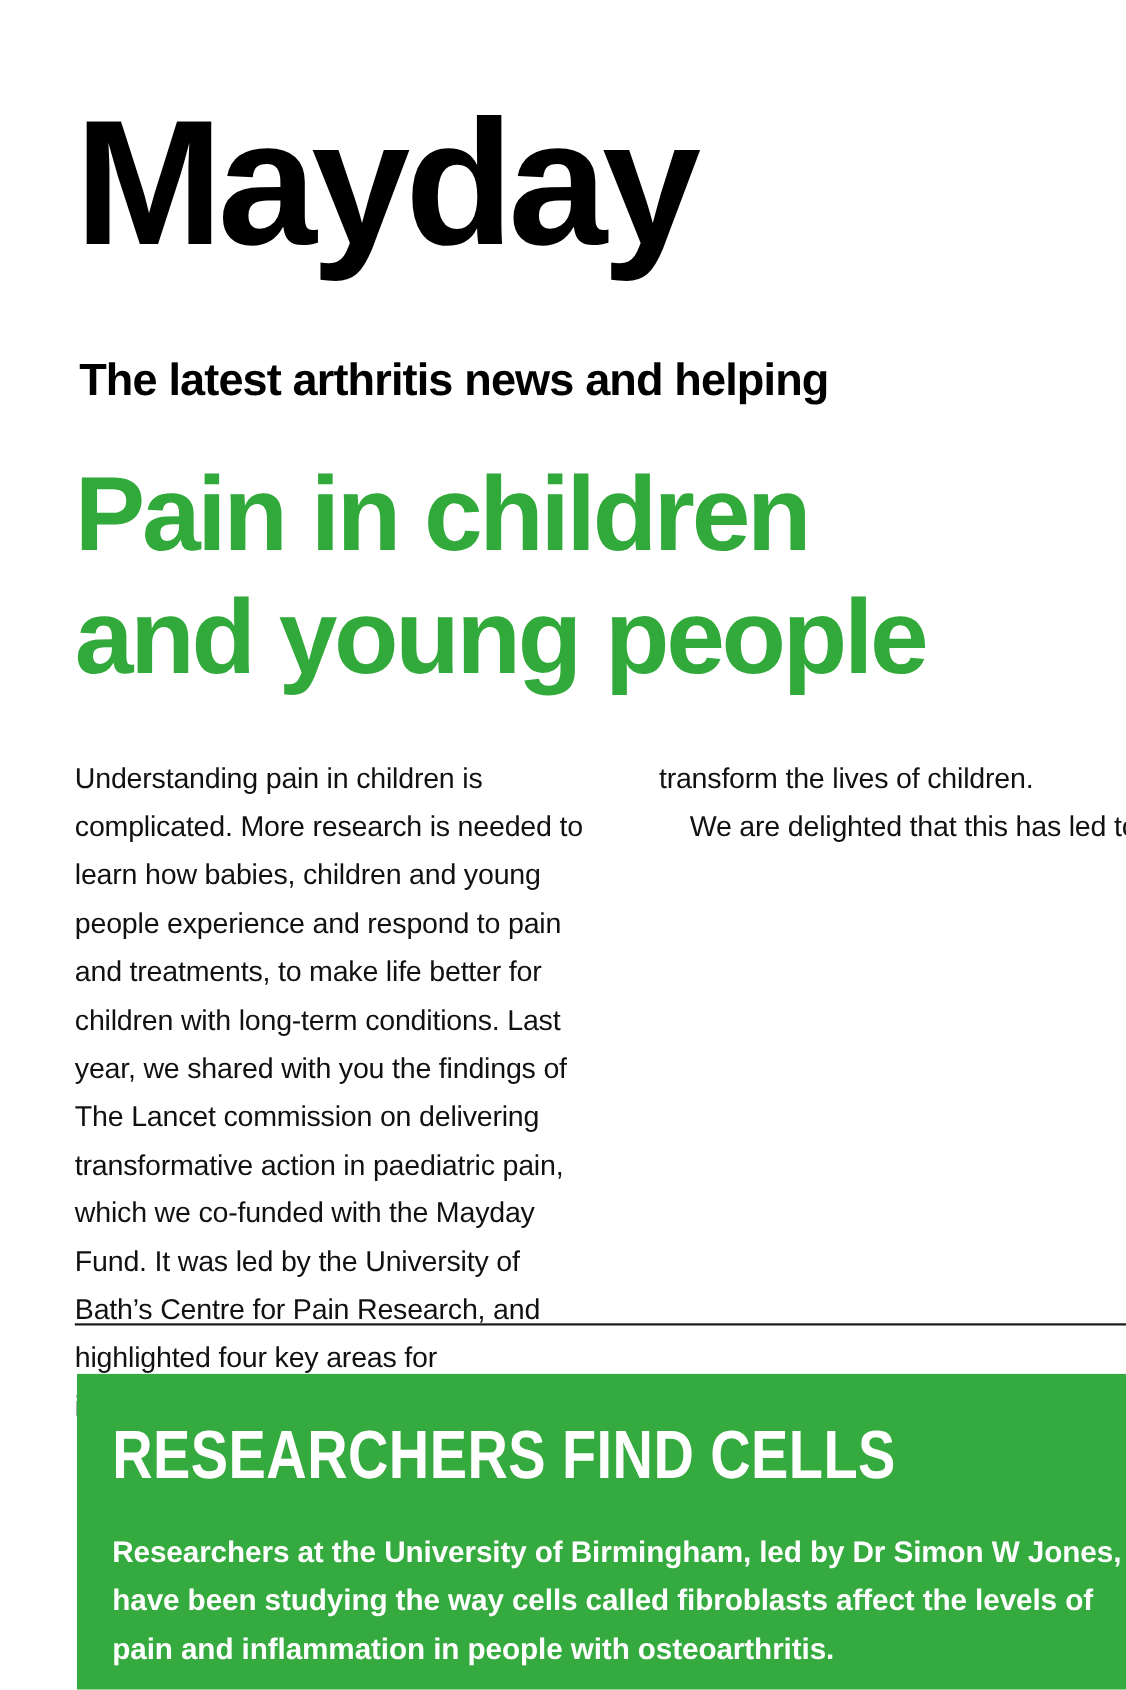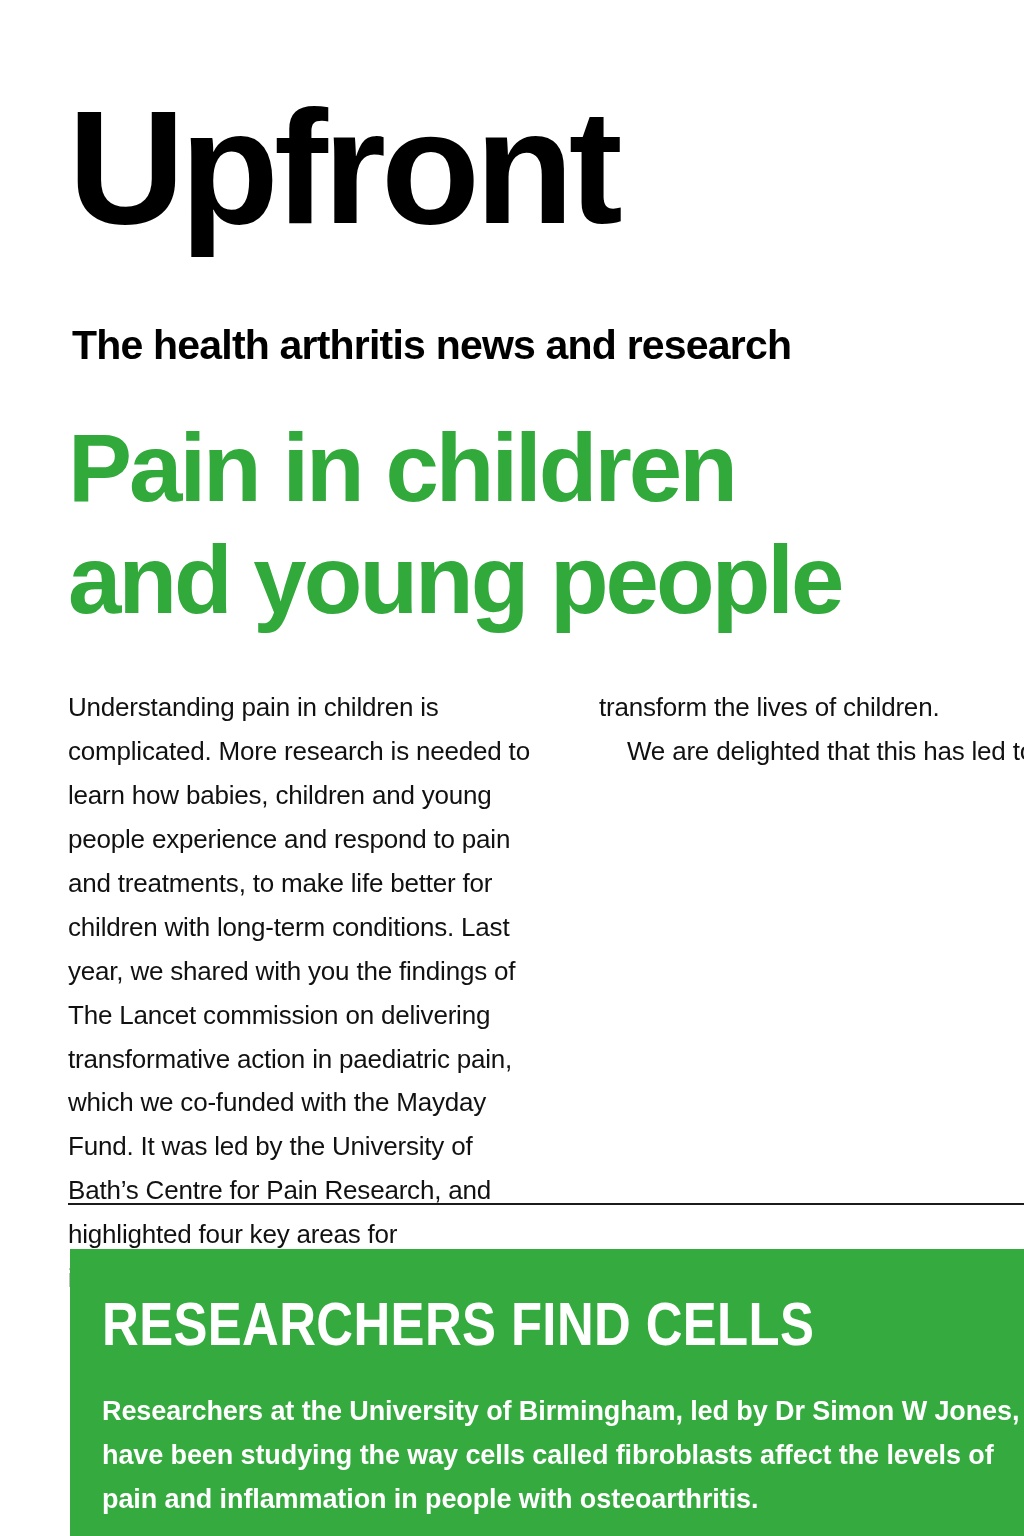--- a/index.html
+++ b/index.html
@@ -136,24 +136,24 @@
     letter-spacing: -0.1px;
     margin: 0;
   }
 </style>
 </head>
 <body>
 
 <div class="page">
 
   <div class="masthead">
-    <h1 class="masthead-title">Upfront</h1>
+    <h1 class="masthead-title">Mayday</h1>
   </div>
 
-  <div class="masthead-sub">The health arthritis news and research</div>
+  <div class="masthead-sub">The latest arthritis news and helping</div>
 
   <div class="headline">
     <span class="headline-line">Pain in children</span>
     <span class="headline-line">and young people</span>
   </div>
 
   <div class="cols">
     <div class="col col-left">
       <p>Understanding pain in children is complicated. More research is needed to learn how babies, children and young people experience and respond to pain and treatments, to make life better for children with long-term conditions. Last year, we shared with you the findings of The Lancet commission on delivering transformative action in paediatric pain, which we co-funded with the Mayday Fund. It was led by the University of Bath’s Centre for Pain Research, and highlighted four key areas for improvement, which would</p>
     </div>

